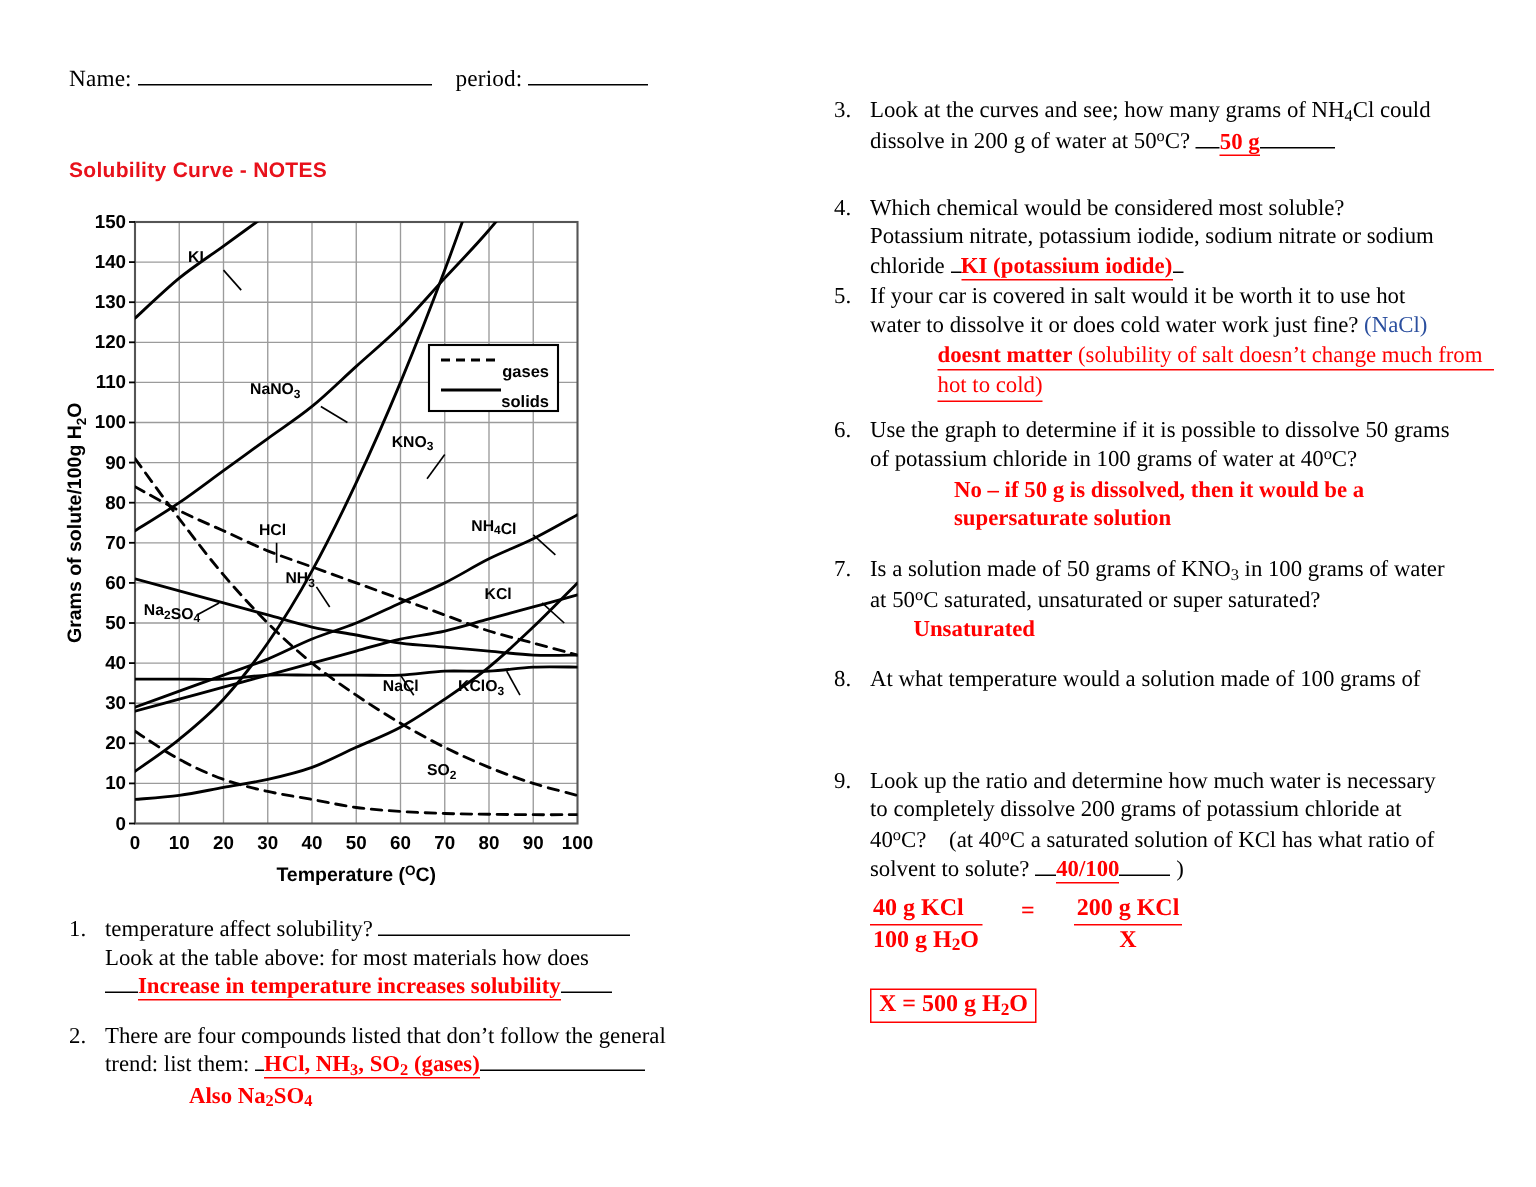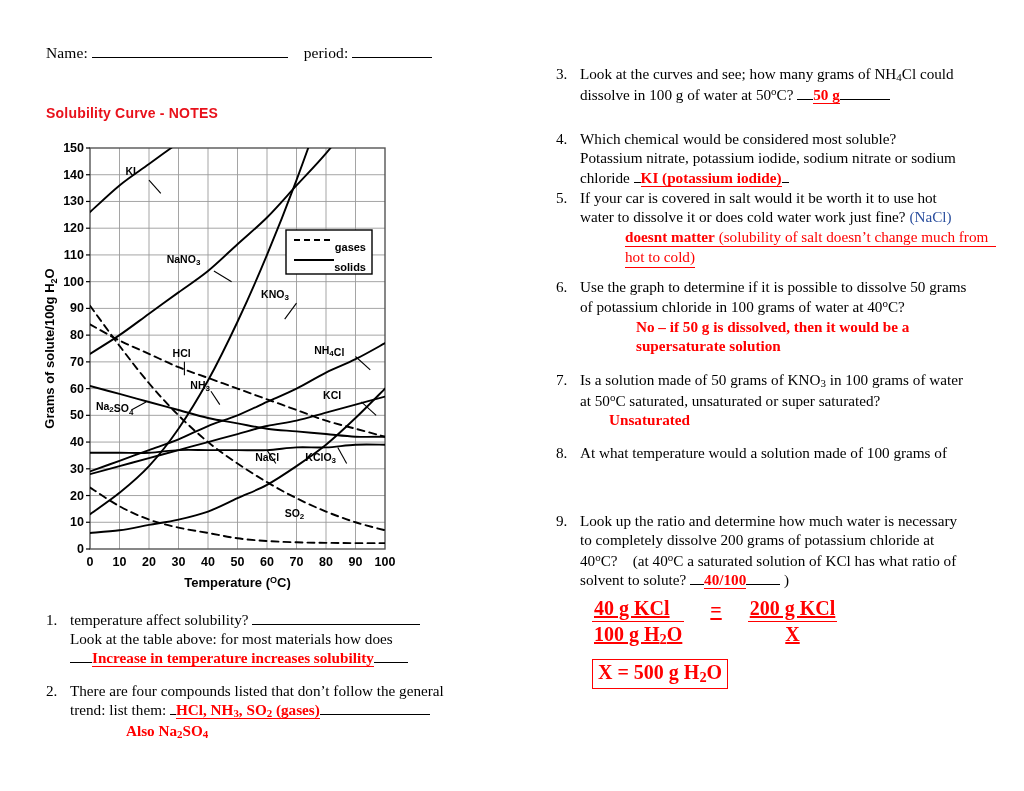--- a/index.html
+++ b/index.html
@@ -110,26 +110,25 @@
   #q7 { position: absolute; top: 370px; width: 440px; }
   #q8 { position: absolute; top: 443px; width: 440px; }
   #q9 { position: absolute; top: 511px; width: 440px; }
 
   .sub { font-size: .72em; vertical-align: -0.22em; }
   .sup { font-size: .72em; vertical-align: 0.42em; }
 
   
   .math-block {
     position: absolute;
-    left: 592px;
+    left: 580px;
     top: 597px;
     color: #ff0000;
     font-weight: bold;
-    font-size: 20px;
-    text-decoration: underline;
+    font-size: 16px;
   }
   .frac-row {
     display: flex;
     align-items: flex-start;
   }
   .frac {
     display: inline-block;
     text-align: left;
   }
   .frac .num {
@@ -140,21 +139,21 @@
   .frac .den {
     padding: 1px 2px 0 2px;
     display: block;
   }
   .frac.center .num, .frac.center .den { text-align: center; }
   .eqsign { margin: 0 26px; padding-top: 2px; }
   .boxed {
     display: inline-block;
     border: 1.6px solid #ff0000;
     padding: 1px 5px 2px 5px;
-    margin-top: 11px;
+    margin-top: 22px;
     color: #ff0000;
     font-weight: bold;
     text-align: right;
   }
 </style>
 </head>
 <body>
 
 <div class="page">
 
@@ -316,21 +315,21 @@
     </div>
   </div>
 
   <div class="right-col">
 
     <div id="q3">
       <div class="qrow">
         <div class="qnum">3.</div>
         <div class="qbody">
           <div><span>Look at the curves and see; how many grams of NH</span><span class="sub">4</span><span>Cl could</span></div>
-          <div><span>dissolve in 100 g of water at 50</span><span class="sup">o</span><span>C?</span>
+          <div><span>dissolve in 200 g of water at 50</span><span class="sup">o</span><span>C?</span>
             <span class="ublank" style="width:16px"></span><span class="ans-u">50 g</span><span class="ublank" style="width:50px"></span>
           </div>
         </div>
       </div>
     </div>
 
     <div id="q4">
       <div class="qrow">
         <div class="qnum">4.</div>
         <div class="qbody">

